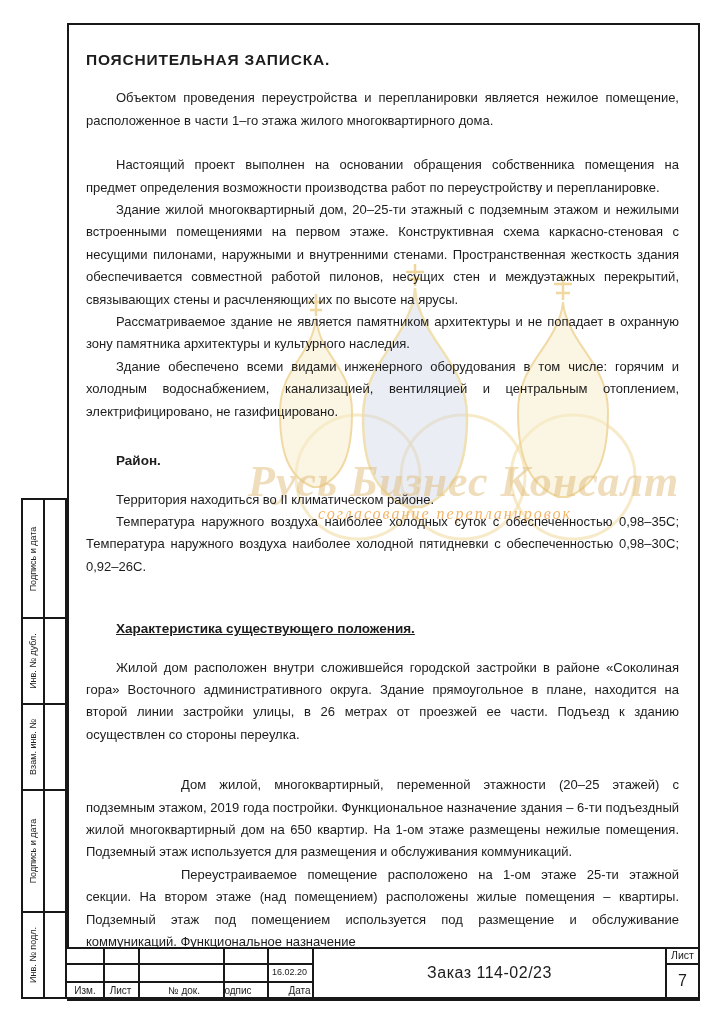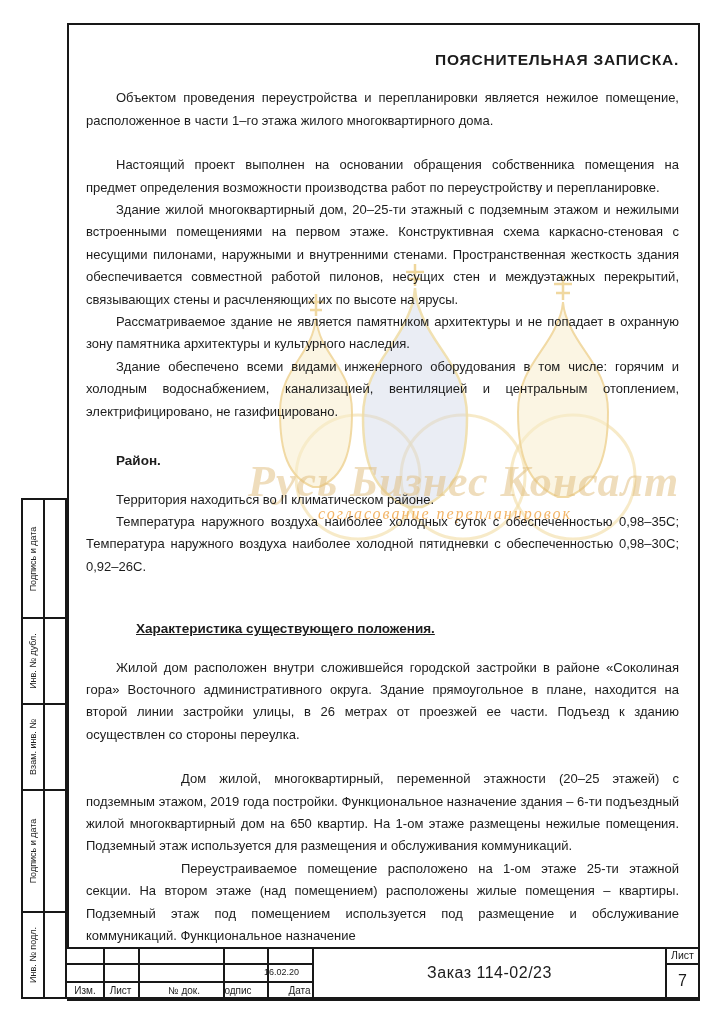--- a/index.html
+++ b/index.html
@@ -24,28 +24,28 @@
     position:absolute;left:318px;top:505px;
     font-family:Liberation Serif, serif;font-style:italic;
     font-size:16px;color:rgba(240,160,60,0.78);letter-spacing:2px;white-space:nowrap;
   }
   
   .content{
     position:absolute;left:86px;top:49px;width:593px;z-index:2;
     font-size:13px;line-height:22.4px;text-align:justify;
   }
   .doc-title{
-    text-align:right;font-weight:bold;font-size:15.5px;letter-spacing:0.8px;
+    text-align:left;font-weight:bold;font-size:15.5px;letter-spacing:0.8px;
     margin:0 0 16px 0;
   }
   .para{margin:0;text-indent:30px;}
   .para.gap{margin-top:22px;}
   .para.indent-lg{text-indent:95px;}
   .h-section{font-weight:bold;font-size:13.5px;text-indent:30px;margin:27px 0 16px 0;}
-  .h-section.ul span{text-decoration:underline;margin-left:20px;}
+  .h-section.ul span{text-decoration:underline;}
   .h-section.big-gap{margin-top:40px;}
   
   .sidebar{position:absolute;left:21px;top:498px;width:46px;height:501px;z-index:3;}
   .sb-cell{position:absolute;box-sizing:border-box;border:2px solid #181818;background:#fff;}
   .sb-cell span{
     position:absolute;top:50%;left:50%;transform:translate(-50%,-50%) rotate(-90deg);
     white-space:nowrap;font-size:9px;color:#222;
   }
   
   .stamp{position:absolute;left:67px;top:947px;width:631px;height:52px;z-index:4;background:#fff;}
@@ -97,21 +97,21 @@
     <p class="para">Объектом проведения переустройства и перепланировки является нежилое помещение, расположенное в части 1–го этажа жилого многоквартирного дома.</p>
     <p class="para gap">Настоящий проект выполнен на основании обращения собственника помещения на предмет определения возможности производства работ по переустройству и перепланировке.</p>
     <p class="para">Здание жилой многоквартирный дом, 20–25-ти этажный с подземным этажом и нежилыми встроенными помещениями на первом этаже. Конструктивная схема каркасно-стеновая с несущими пилонами, наружными и внутренними стенами. Пространственная жесткость здания обеспечивается совместной работой пилонов, несущих стен и междуэтажных перекрытий, связывающих стены и расчленяющих их по высоте на ярусы.</p>
     <p class="para">Рассматриваемое здание не является памятником архитектуры и не попадает в охранную зону памятника архитектуры и культурного наследия.</p>
     <p class="para">Здание обеспечено всеми видами инженерного оборудования в том числе: горячим и холодным водоснабжением, канализацией, вентиляцией и центральным отоплением, электрифицировано, не газифицировано.</p>
     <p class="h-section">Район.</p>
     <p class="para">Территория находиться во II климатическом районе.</p>
     <p class="para">Температура наружного воздуха наиболее холодных суток с обеспеченностью 0,98–35С; Температура наружного воздуха наиболее холодной пятидневки с обеспеченностью 0,98–30С; 0,92–26С.</p>
     <p class="h-section ul big-gap"><span>Характеристика существующего положения.</span></p>
     <p class="para">Жилой дом расположен внутри сложившейся городской застройки в районе «Соколиная гора» Восточного административного округа. Здание прямоугольное в плане, находится на второй линии застройки улицы, в 26 метрах от проезжей ее части. Подъезд к зданию осуществлен со стороны переулка.</p>
-    <p class="para indent-lg" style="margin-top:22px">Дом жилой, многоквартирный, переменной этажности (20–25 этажей) с подземным этажом, 2019 года постройки. Функциональное назначение здания – 6-ти подъездный жилой многоквартирный дом на 650 квартир.  На 1-ом этаже размещены нежилые помещения. Подземный этаж используется для размещения и обслуживания коммуникаций.</p>
+    <p class="para indent-lg" style="margin-top:28px">Дом жилой, многоквартирный, переменной этажности (20–25 этажей) с подземным этажом, 2019 года постройки. Функциональное назначение здания – 6-ти подъездный жилой многоквартирный дом на 650 квартир.  На 1-ом этаже размещены нежилые помещения. Подземный этаж используется для размещения и обслуживания коммуникаций.</p>
     <p class="para indent-lg">Переустраиваемое помещение расположено на 1-ом этаже 25-ти этажной секции. На втором этаже (над помещением) расположены жилые помещения – квартиры. Подземный этаж под помещением используется под размещение и обслуживание коммуникаций. Функциональное назначение</p>
   </div>
 
   <div class="frame"></div>
 
   <div class="sidebar">
     <div class="sb-cell" style="left:0;top:0;width:24px;height:121px">
         <span>Подпись и дата</span>
       </div>
     <div class="sb-cell" style="left:22px;top:0;width:24px;height:121px"></div>
@@ -140,21 +140,21 @@
     <div class="ln" style="left:0;top:16px;width:245px;height:2px"></div>
     <div class="ln" style="left:0;top:34px;width:245px;height:2px"></div>
     <div class="ln" style="left:598px;top:16px;width:33px;height:2px"></div>
     <div class="ln" style="left:36px;top:0;width:2px;height:52px"></div>
     <div class="ln" style="left:71px;top:0;width:2px;height:52px"></div>
     <div class="ln" style="left:156px;top:0;width:2px;height:52px"></div>
     <div class="ln" style="left:200px;top:0;width:2px;height:52px"></div>
     <div class="ln" style="left:245px;top:0;width:2px;height:52px"></div>
     <div class="ln" style="left:598px;top:0;width:2px;height:52px"></div>
 
-    <div class="cell small" style="left:192px;top:16px;width:45px;height:18px">16.02.20</div>
+    <div class="cell small" style="left:200px;top:16px;width:45px;height:18px">16.02.20</div>
     <div class="cell" style="left:0;top:34px;width:36px;height:18px">Изм.</div>
     <div class="cell" style="left:36px;top:34px;width:35px;height:18px">Лист</div>
     <div class="cell" style="left:71px;top:34px;width:92px;height:18px">№ док.</div>
     <div class="cell" style="left:156px;top:34px;width:28px;height:18px">Подпись</div>
     <div class="cell" style="left:200px;top:34px;width:65px;height:18px">Дата</div>
     <div class="cell order" style="left:247px;top:0;width:351px;height:52px">Заказ 114-02/23</div>
     <div class="cell sheet" style="left:600px;top:0;width:31px;height:16px">Лист</div>
     <div class="cell num" style="left:600px;top:16px;width:31px;height:36px">7</div>
   </div>
 

